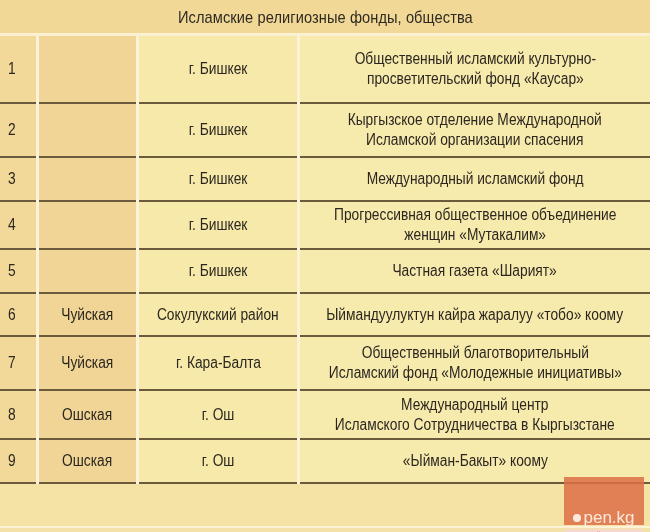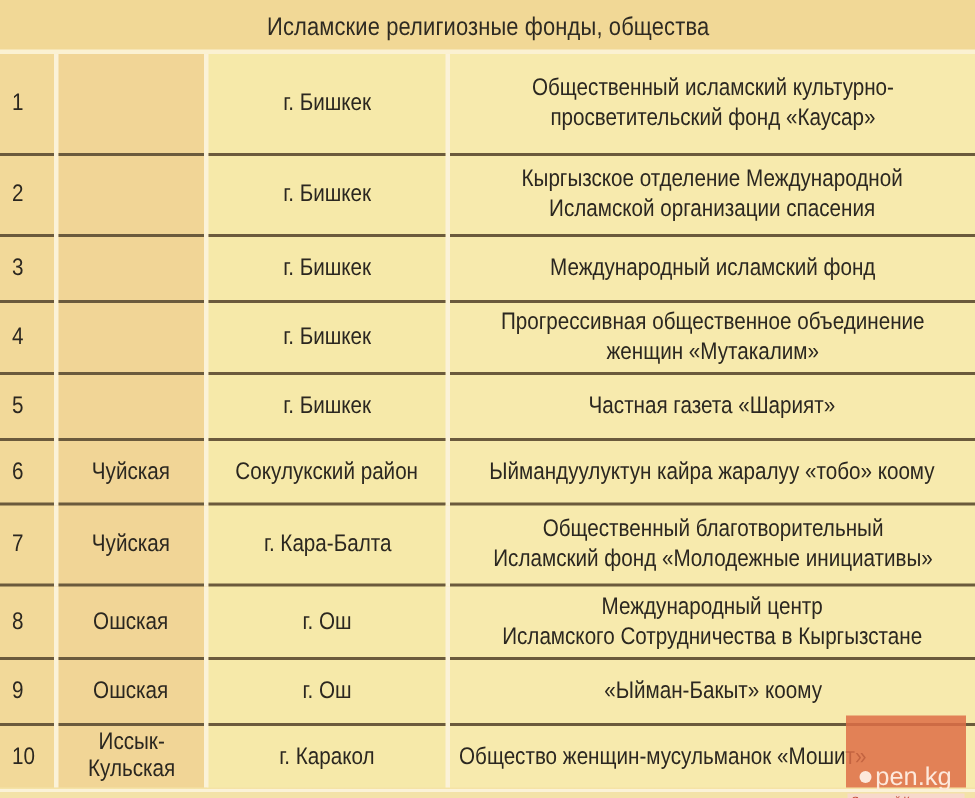--- a/index.html
+++ b/index.html
@@ -170,26 +170,20 @@
         <td class="c-org"><span class="cell-txt multi"><span class="line">Международный центр</span><span class="line">Исламского Сотрудничества в Кыргызстане</span></span></td>
       </tr>
 
       <tr style="height:44px">
         <td class="c-num"><span class="cell-txt left">9</span></td>
         <td class="c-reg"><span class="cell-txt">Ошская</span></td>
         <td class="c-city"><span class="cell-txt">г. Ош</span></td>
         <td class="c-org"><span class="cell-txt">«Ыйман-Бакыт» коому</span></td>
       </tr>
 
-      <tr style="height:42px">
-        <td class="c-num" style="border-bottom:none"><span class="cell-txt left">10</span></td>
-        <td class="c-reg" style="border-bottom:none"><span class="cell-txt multi" style="line-height:18px"><span class="line">Иссык-</span><span class="line">Кульская</span></span></td>
-        <td class="c-city" style="border-bottom:none"><span class="cell-txt">г. Каракол</span></td>
-        <td class="c-org" style="border-bottom:none; text-align:left; padding-left:6px;"><span class="cell-txt left">Общество женщин-мусульманок «Мошит»</span></td>
-      </tr>
     </tbody>
   </table>
 
   <div class="bottom-strip"></div>
 
   <div class="watermark">
     <div class="wm-logo">
       <span class="wm-dot"></span>
       <span>pen.kg</span>
     </div>

